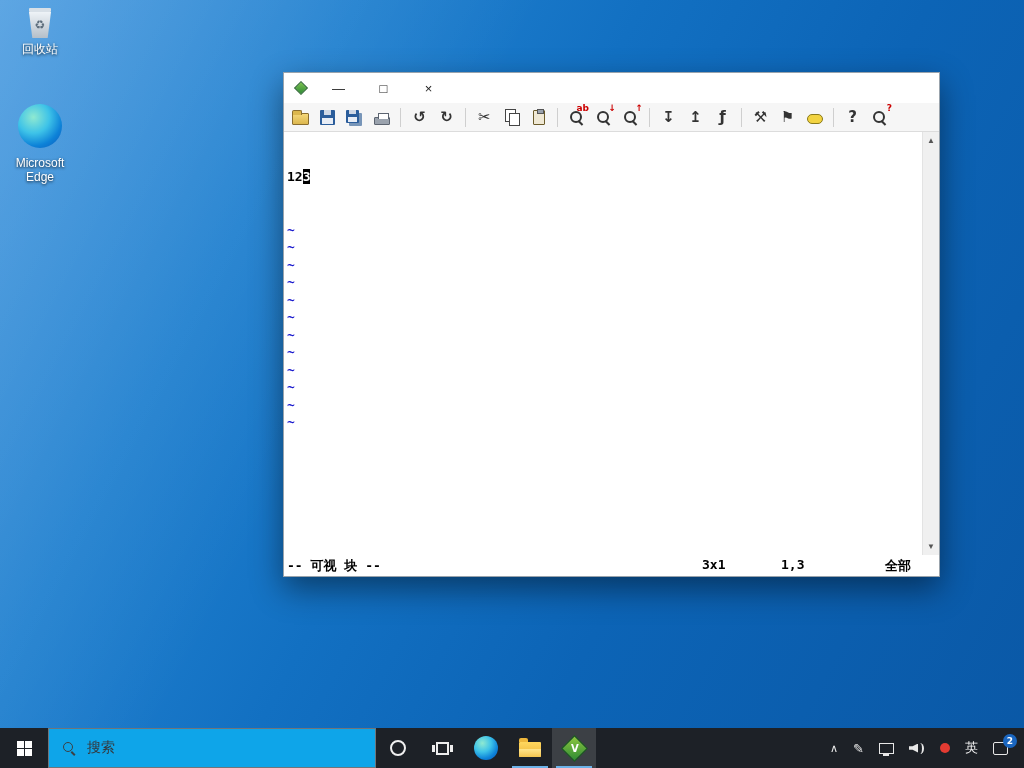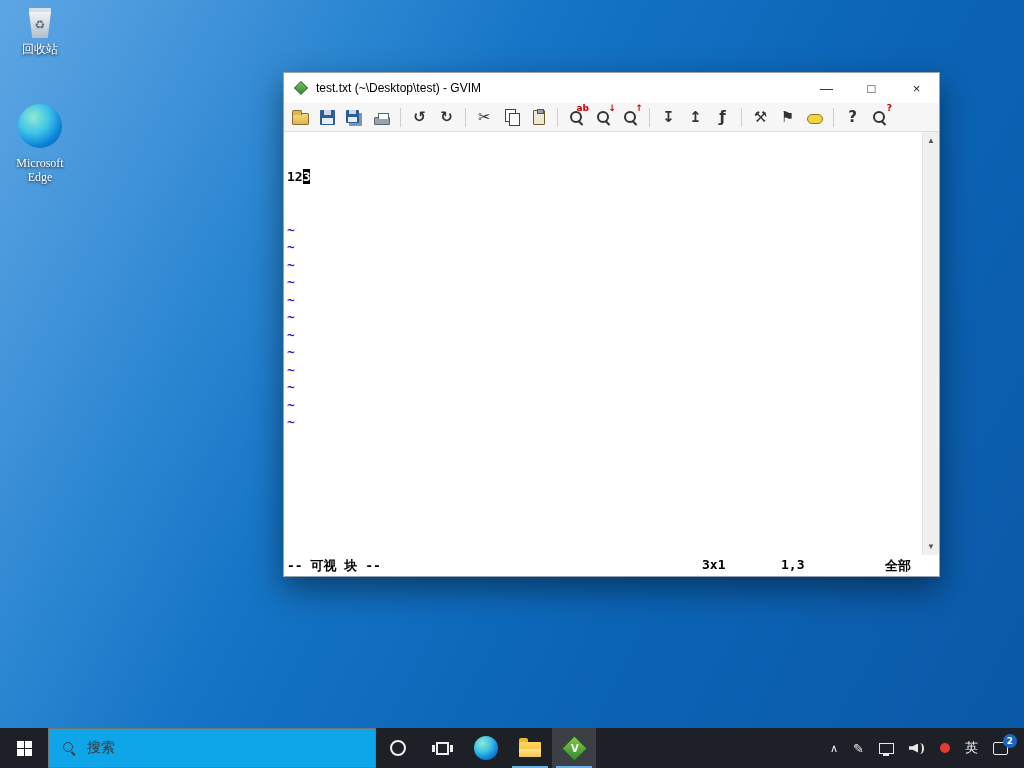--- a/index.html
+++ b/index.html
@@ -6,21 +6,21 @@
   html,body{width:1024px;height:768px;overflow:hidden;font-family:"Liberation Sans","DejaVu Sans",sans-serif;}
 
   
   .desktop{position:relative;width:1024px;height:768px;
     background:linear-gradient(118deg,#3f95de 0%,#2080cf 25%,#1270c2 45%,#0c64b6 65%,#0a58a6 100%);}
   .desktop::before{content:"";position:absolute;inset:0;pointer-events:none;
     background:linear-gradient(118deg,rgba(255,255,255,.16) 0%,rgba(255,255,255,0) 38%);}
   .desk-icon{position:absolute;width:64px;text-align:center;cursor:pointer;}
   #icon-recycle{left:8px;top:8px;}
   #icon-edge{left:8px;top:104px;}
-  .dlabel{margin-top:4px;font-size:12px;color:#fff;text-shadow:0 1px 3px rgba(0,0,0,.85);line-height:14px;font-family:Liberation Serif, serif;}
+  .dlabel{margin-top:4px;font-size:12px;color:#fff;text-shadow:0 1px 3px rgba(0,0,0,.85);line-height:14px;}
   .bin{width:30px;margin:0 auto;}
   .bin-lid{width:22px;height:4px;margin:0 auto;background:#d8e0e7;border-radius:1px;}
   .bin-body{width:24px;height:26px;margin:0 auto;background:linear-gradient(180deg,#eef3f7,#b4bfc9);
     clip-path:polygon(4% 0,96% 0,82% 100%,18% 100%);display:flex;align-items:center;justify-content:center;}
   .bin-body i{font-style:normal;font-size:12px;color:#5d6e7c;}
   .edge-orb{border-radius:50%;display:inline-block;
     background:radial-gradient(circle at 35% 30%,#8fe9d1 0%,#3ec3e8 38%,#0d82d8 68%,#0c56b8 100%);}
   .edge-orb.big{width:44px;height:44px;}
   .edge-orb.small{width:24px;height:24px;}
 
@@ -133,21 +133,20 @@
   </div>
 
   <div class="desk-icon" id="icon-edge">
     <span class="edge-orb big"></span>
     <div class="dlabel">Microsoft Edge</div>
   </div>
 
   <div class="gvim-window">
     <div class="titlebar">
       <span class="vim-ico-sm"></span>
-      <span class="title-text">test.txt (~\Desktop\test) - GVIM</span>
       <div class="win-controls">
         <span class="wc">—</span>
         <span class="wc">□</span>
         <span class="wc">×</span>
       </div>
     </div>
 
 
     <div class="toolbar" id="vim-toolbar">
         <span class="tb-btn">

